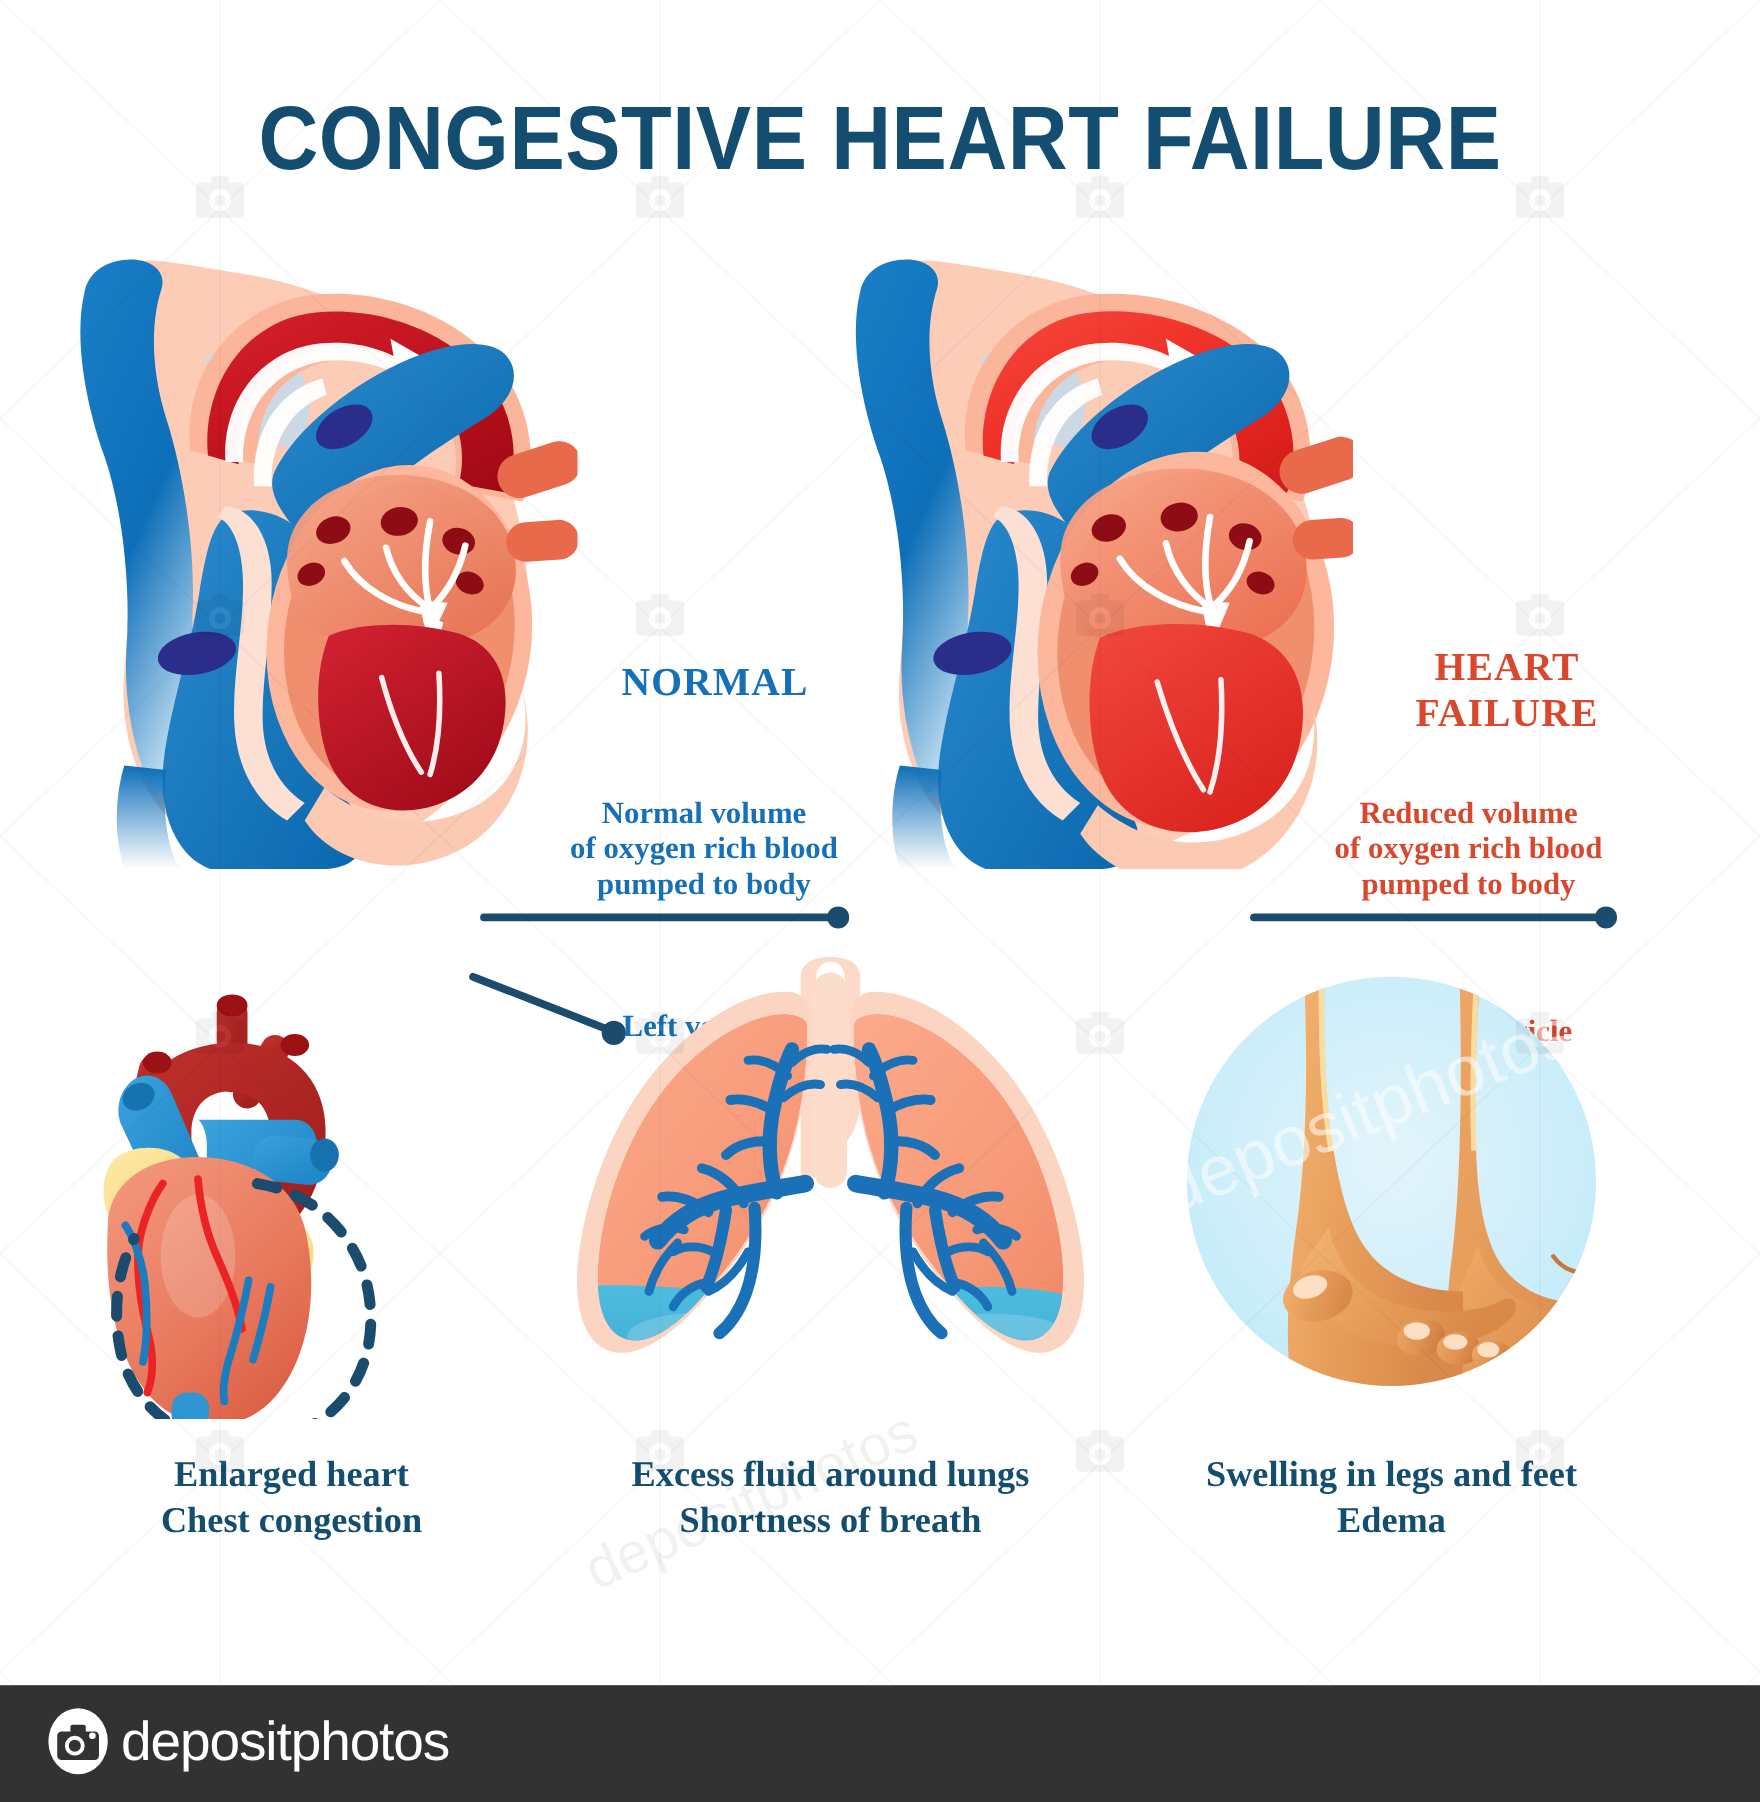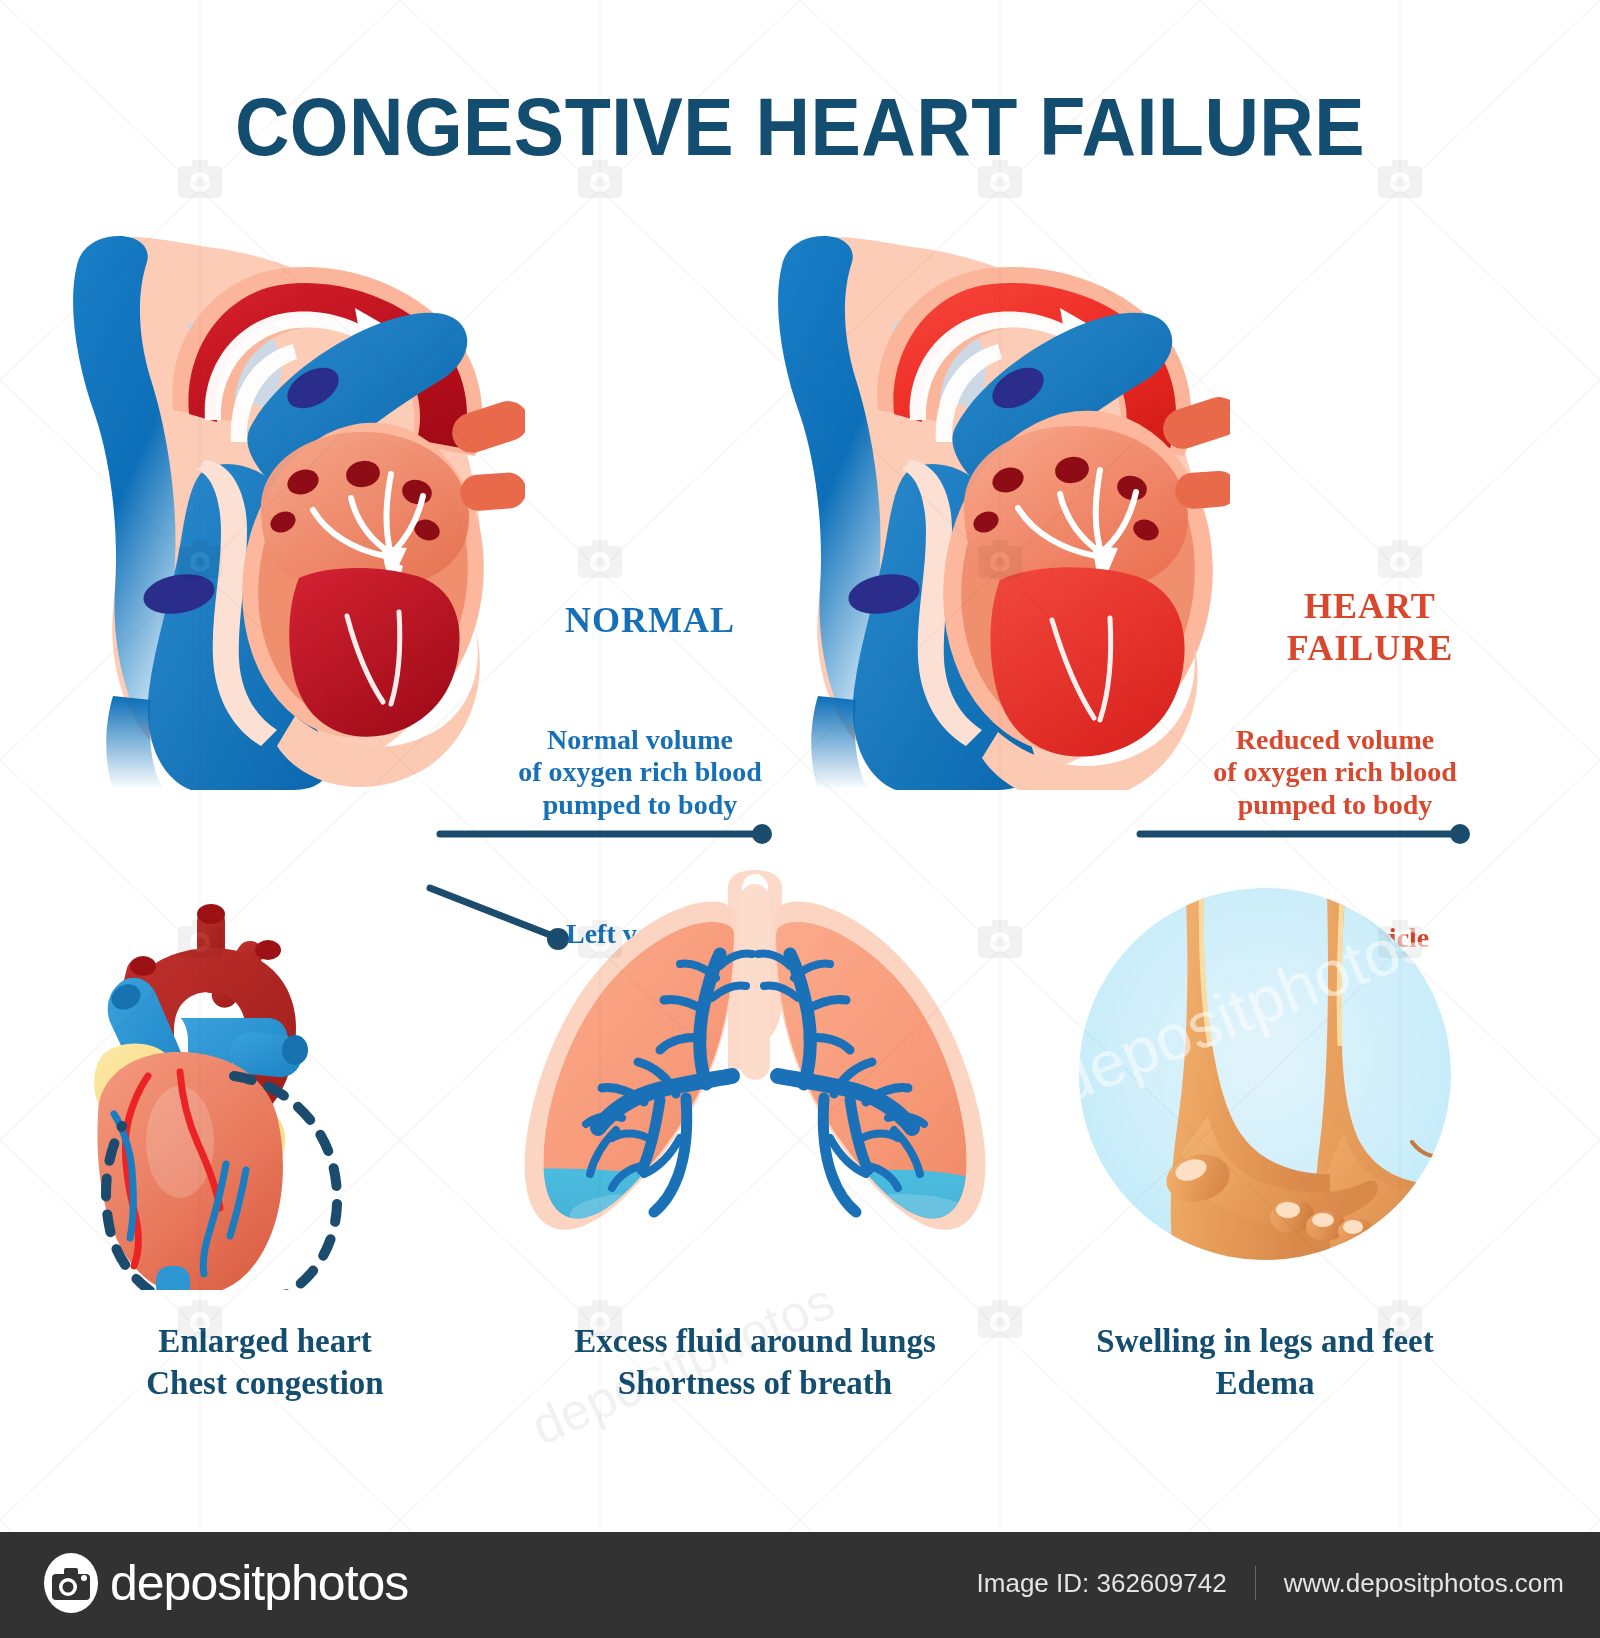--- a/index.html
+++ b/index.html
@@ -767,18 +767,13 @@
       <ellipse cx="31" cy="31" rx="27" ry="30" fill="#ffffff"></ellipse>
       <rect x="12" y="22" width="38" height="26" rx="4" fill="#323232"></rect>
       <rect x="24" y="16" width="14" height="8" rx="2" fill="#323232"></rect>
       <circle cx="28" cy="35" r="9" fill="#ffffff"></circle>
       <circle cx="28" cy="35" r="5.5" fill="#323232"></circle>
       <circle cx="44" cy="26" r="3" fill="#ffffff"></circle>
     </svg>
     <span id="footer-logo-text">depositphotos</span>
   </div>
 
-  <div id="footer-meta">
-    <span>Image ID: 362609742</span>
-    <span id="footer-divider"></span>
-    <span>www.depositphotos.com</span>
-  </div>
 </div>
 
 </body></html>

